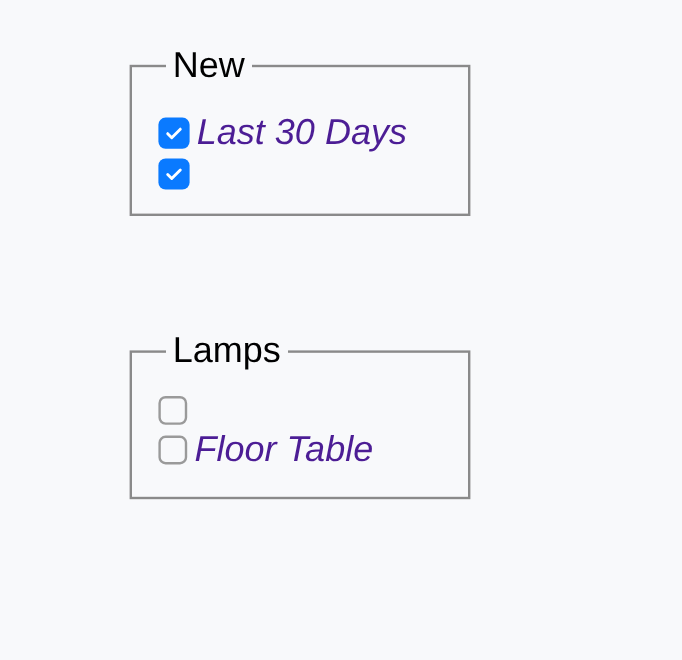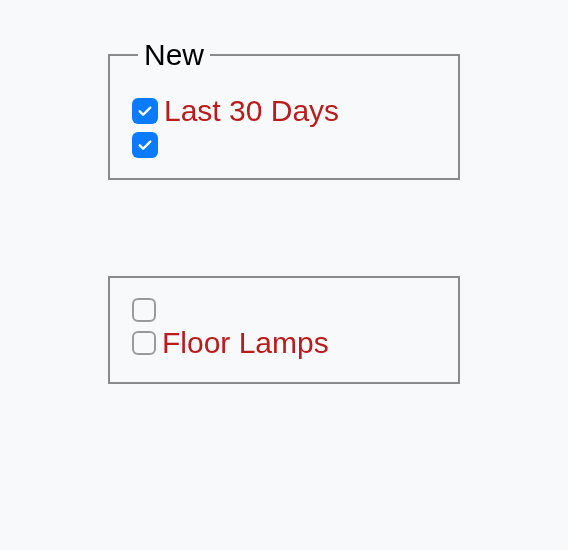--- a/index.html
+++ b/index.html
@@ -10,21 +10,21 @@
       padding: 0;
       width: 568px;
       height: 550px;
       background: #f8f9fb;
       font-family: -apple-system, BlinkMacSystemFont, "Segoe UI", Helvetica, Arial, sans-serif;
       position: relative;
     }
     fieldset {
       position: absolute;
       left: 108px;
-      width: 352px;
+      width: 284px;
       border: 2px solid #8a8a8a;
       background: transparent;
       padding: 18px 18px 18px 22px;
       margin: 0;
     }
     fieldset.group-new {
       top: 38px;
     }
     fieldset.group-lamps {
       top: 276px;
@@ -57,22 +57,23 @@
       width: 18px;
       height: 18px;
     }
     .cb.unchecked {
       border: 2px solid #9a9a9a;
       width: 24px;
       height: 24px;
     }
     .opt-label {
       font-size: 30px;
-      color: #b91c1c;
+      color: #4c1d95;
       line-height: 1.25;
+      font-style: italic;
     }
   </style>
 </head>
 <body>
 
 <fieldset class="group-new">
   <legend>New</legend>
 
   <div class="option-row">
     <span class="cb checked">
@@ -86,23 +87,24 @@
   <div class="option-row">
     <span class="cb checked">
       <svg viewBox="0 0 24 24">
         <path d="M5 12.5l4.5 4.5L19 7.5" stroke="#fff" stroke-width="3.2" fill="none" stroke-linecap="round" stroke-linejoin="round"></path>
       </svg>
     </span>
   </div>
 </fieldset>
 
 <fieldset class="group-lamps">
+  <legend>Lamps</legend>
 
 
   <div class="option-row">
     <span class="cb unchecked"></span>
   </div>
 
   <div class="option-row">
     <span class="cb unchecked"></span>
-    <span class="opt-label">Floor Lamps</span>
+    <span class="opt-label">Floor Table</span>
   </div>
 </fieldset>
 
 </body></html>

